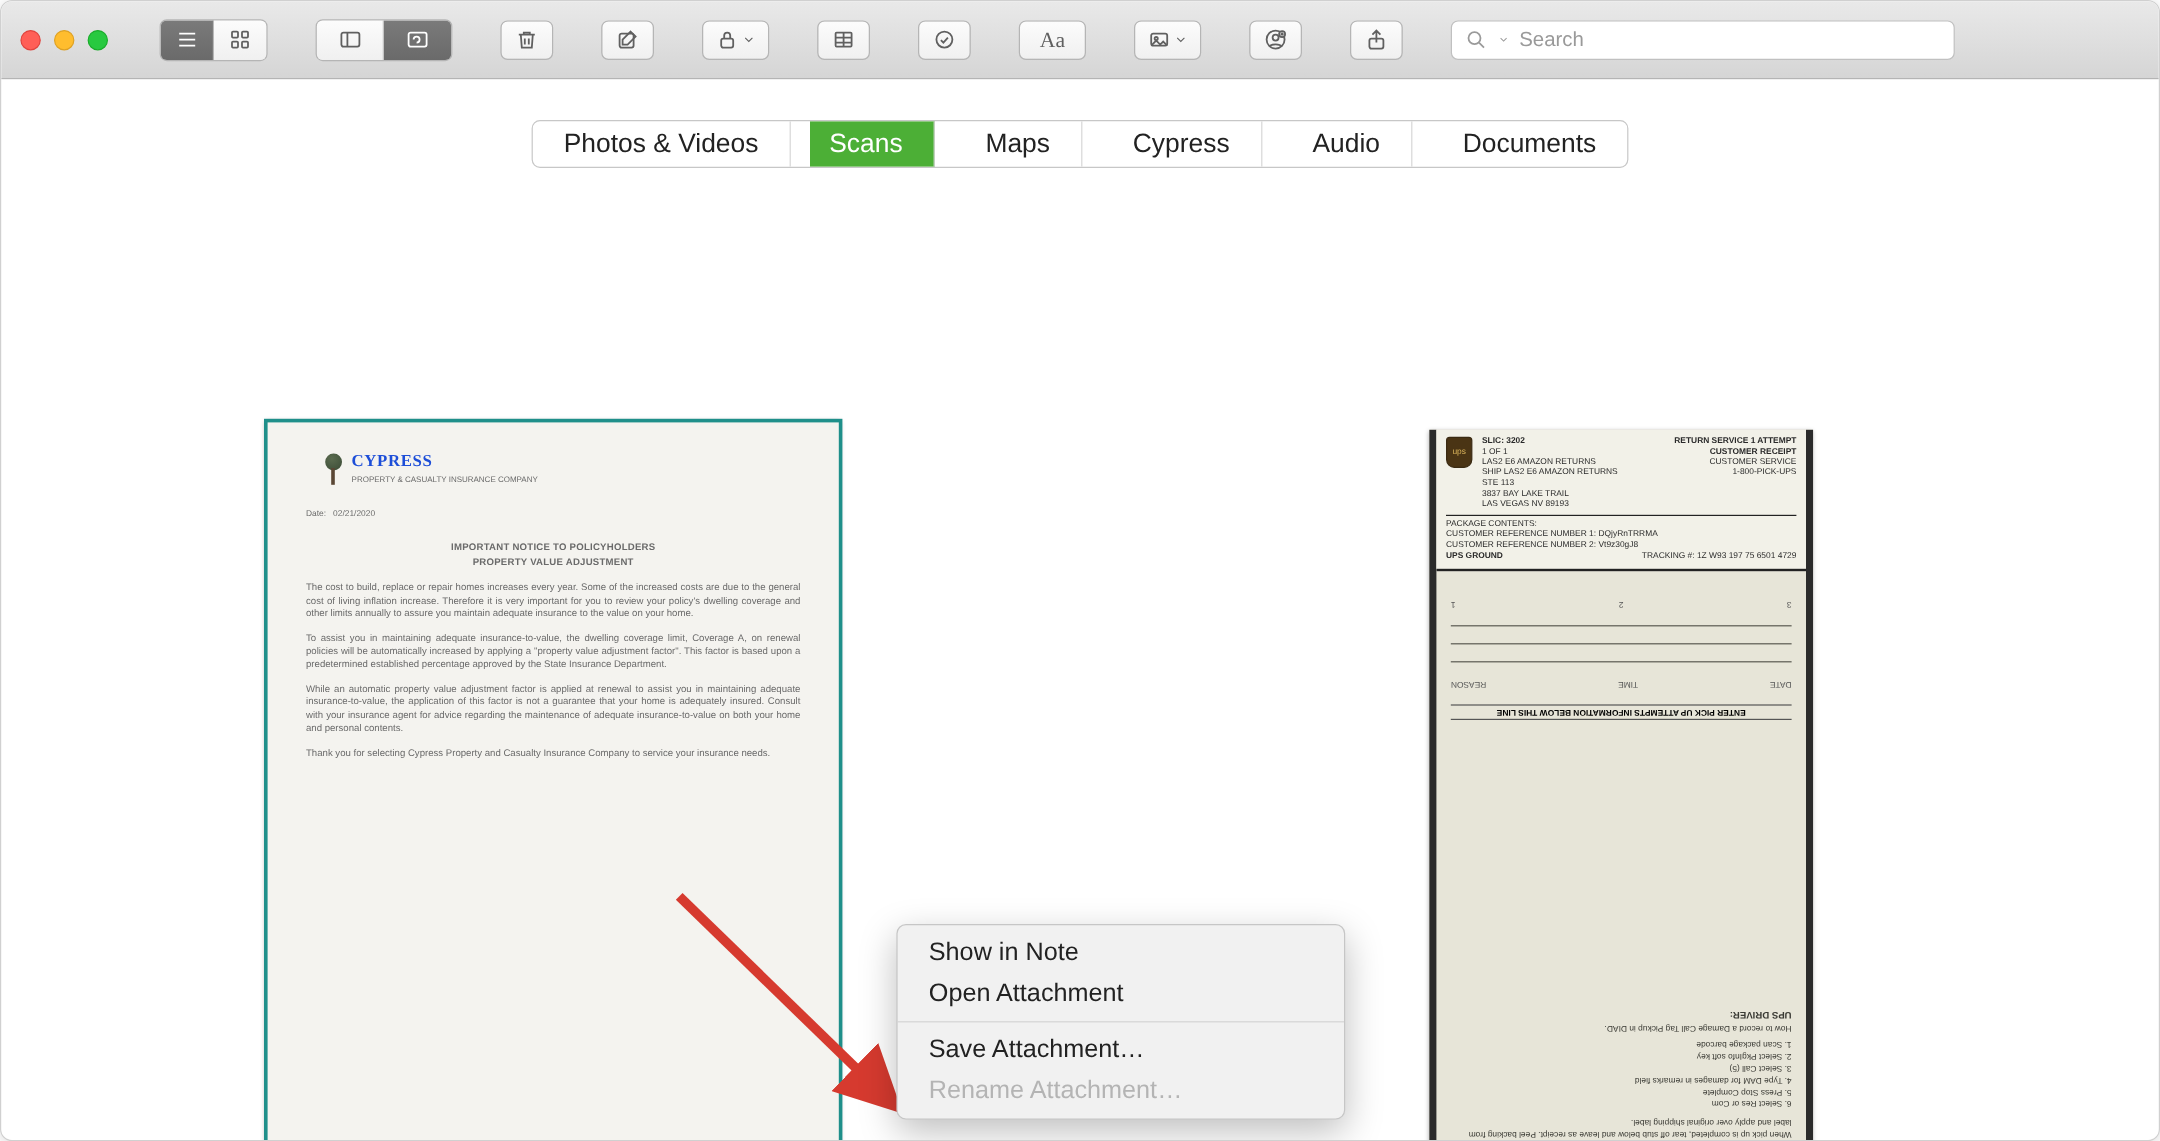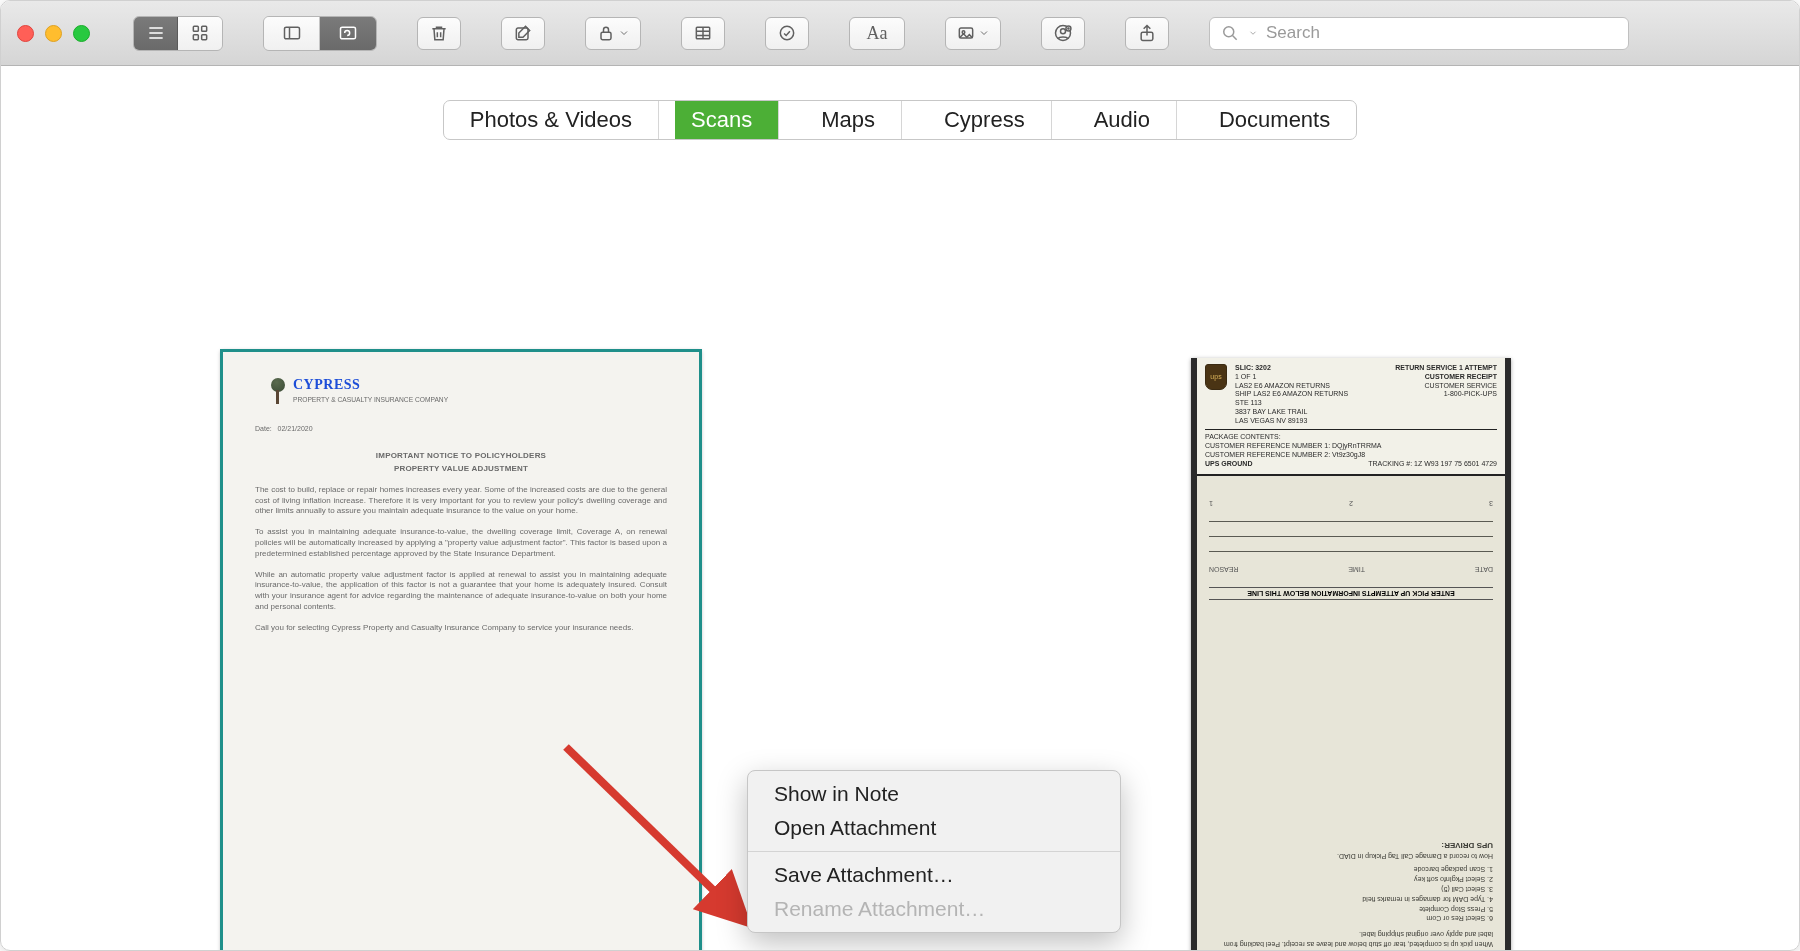--- a/index.html
+++ b/index.html
@@ -370,21 +370,21 @@
       </div>
       <div class="dateline">
         <span>Date:</span>&nbsp;&nbsp;
         <span>02/21/2020</span>
       </div>
       <h4>IMPORTANT NOTICE TO POLICYHOLDERS</h4>
       <h4>PROPERTY VALUE ADJUSTMENT</h4>
       <p>The cost to build, replace or repair homes increases every year. Some of the increased costs are due to the general cost of living inflation increase. Therefore it is very important for you to review your policy's dwelling coverage and other limits annually to assure you maintain adequate insurance to the value on your home.</p>
       <p>To assist you in maintaining adequate insurance-to-value, the dwelling coverage limit, Coverage A, on renewal policies will be automatically increased by applying a "property value adjustment factor". This factor is based upon a predetermined established percentage approved by the State Insurance Department.</p>
       <p>While an automatic property value adjustment factor is applied at renewal to assist you in maintaining adequate insurance-to-value, the application of this factor is not a guarantee that your home is adequately insured. Consult with your insurance agent for advice regarding the maintenance of adequate insurance-to-value on both your home and personal contents.</p>
-      <p>Call you for selecting Cypress Property and Casualty Insurance Company to service your insurance needs.</p>
+      <p>Thank you for selecting Cypress Property and Casualty Insurance Company to service your insurance needs.</p>
     </div>
   </div>
 
   <div class="thumb thumb2">
     <div class="label2">
       <div class="top">
         <div class="row">
           <div class="ups">ups</div>
           <div style="flex:1">
             <div style="display:flex;justify-content:space-between">

